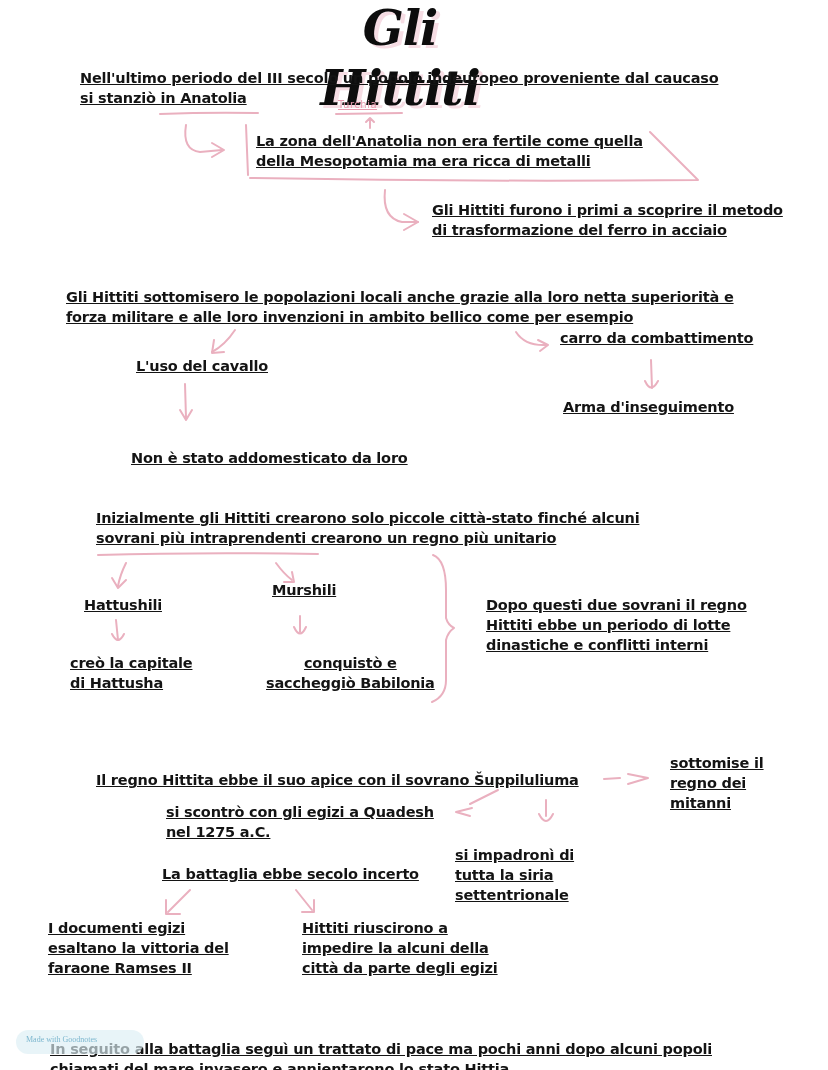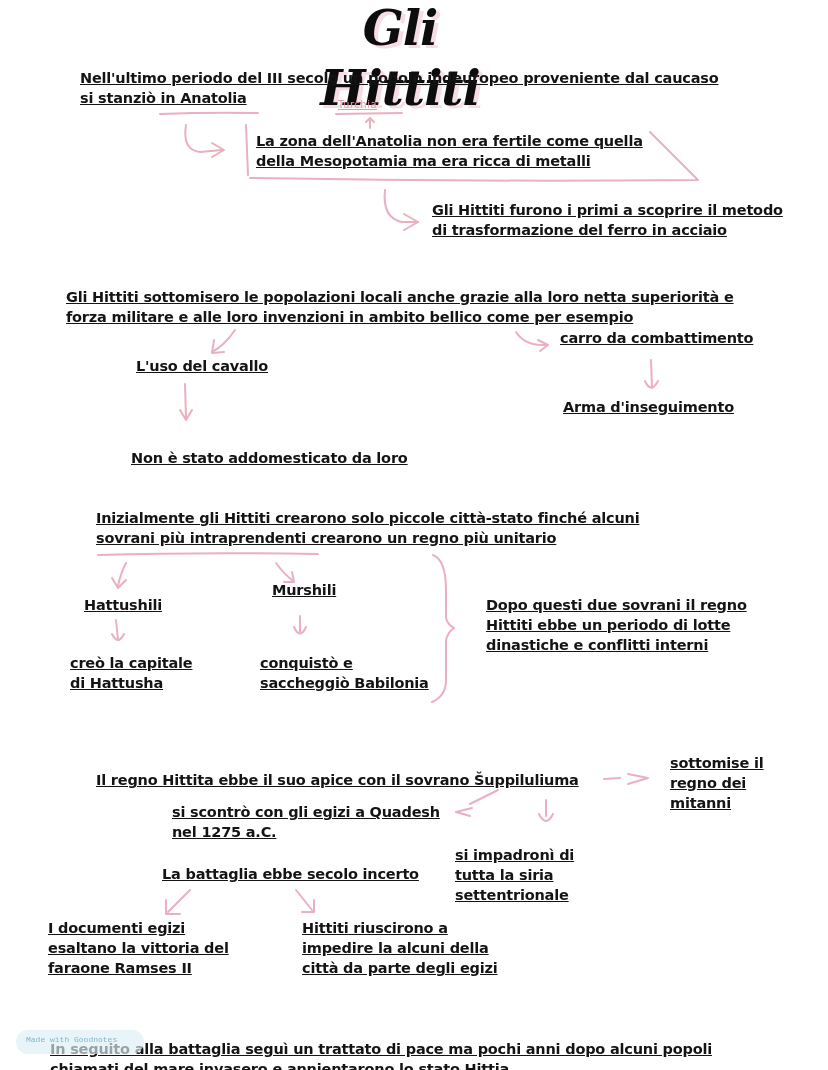--- a/index.html
+++ b/index.html
@@ -23,21 +23,21 @@
       position: absolute; font-family: "DejaVu Sans", sans-serif; font-size: 10px;
       color: #e79aae; letter-spacing: 0.5px; text-decoration: underline;
     }
     svg.overlay { position: absolute; left: 0; top: 0; pointer-events: none; }
     .badge {
       position: absolute; left: 16px; top: 1030px; width: 128px; height: 24px;
       background: rgba(220, 238, 245, 0.65); border-radius: 12px;
     }
     .badge span {
       position: absolute; left: 10px; top: 5px; font-size: 8px; color: #7db7cf;
-      font-family: Liberation Mono, monospace;
+      font-family: Liberation Serif, serif;
     }
   </style>
 </head>
 <body>
 
 <div class="title">Gli Hittiti</div>
 
 <div class="t" style="left:80px; top:68px; width:700px;">Nell'ultimo periodo del III secolo un popolo indeuropeo proveniente dal caucaso
 si stanziò in Anatolia</div>
 <div class="annot" style="left:338px; top:99px;">Turchia</div>
@@ -52,31 +52,31 @@
 <div class="t" style="left:108px; top:448px;margin-left:23px;">Non è stato addomesticato da loro</div>
 <div class="t" style="left:560px; top:328px;">carro da combattimento</div>
 <div class="t" style="left:563px; top:397px;">Arma d'inseguimento</div>
 
 <div class="t" style="left:96px; top:508px; width:640px;">Inizialmente gli Hittiti crearono solo piccole città-stato finché alcuni
 sovrani più intraprendenti crearono un regno più unitario</div>
 <div class="t" style="left:84px; top:595px;">Hattushili</div>
 <div class="t" style="left:70px; top:653px;">creò la capitale
 di Hattusha</div>
 <div class="t" style="left:272px; top:580px;">Murshili</div>
-<div class="t" style="left:260px; top:653px;">conquistò e
+<div class="t" style="left:266px; top:653px;text-align:center;">conquistò e
 saccheggiò Babilonia</div>
 <div class="t" style="left:486px; top:595px; width:300px;">Dopo questi due sovrani il regno
 Hittiti ebbe un periodo di lotte
 dinastiche e conflitti interni</div>
 
 <div class="t" style="left:96px; top:770px;">Il regno Hittita ebbe il suo apice con il sovrano Šuppiluliuma</div>
 <div class="t" style="left:670px; top:753px;">sottomise il
 regno dei
 mitanni</div>
-<div class="t" style="left:172px; top:802px;">si scontrò con gli egizi a Quadesh
+<div class="t" style="left:166px; top:802px;">si scontrò con gli egizi a Quadesh
 nel 1275 a.C.</div>
 <div class="t" style="left:455px; top:845px;">si impadronì di
 tutta la siria
 settentrionale</div>
 <div class="t" style="left:162px; top:864px;">La battaglia ebbe secolo incerto</div>
 <div class="t" style="left:48px; top:918px;">I documenti egizi
 esaltano la vittoria del
 faraone Ramses II</div>
 <div class="t" style="left:302px; top:918px;">Hittiti riuscirono a
 impedire la alcuni della

